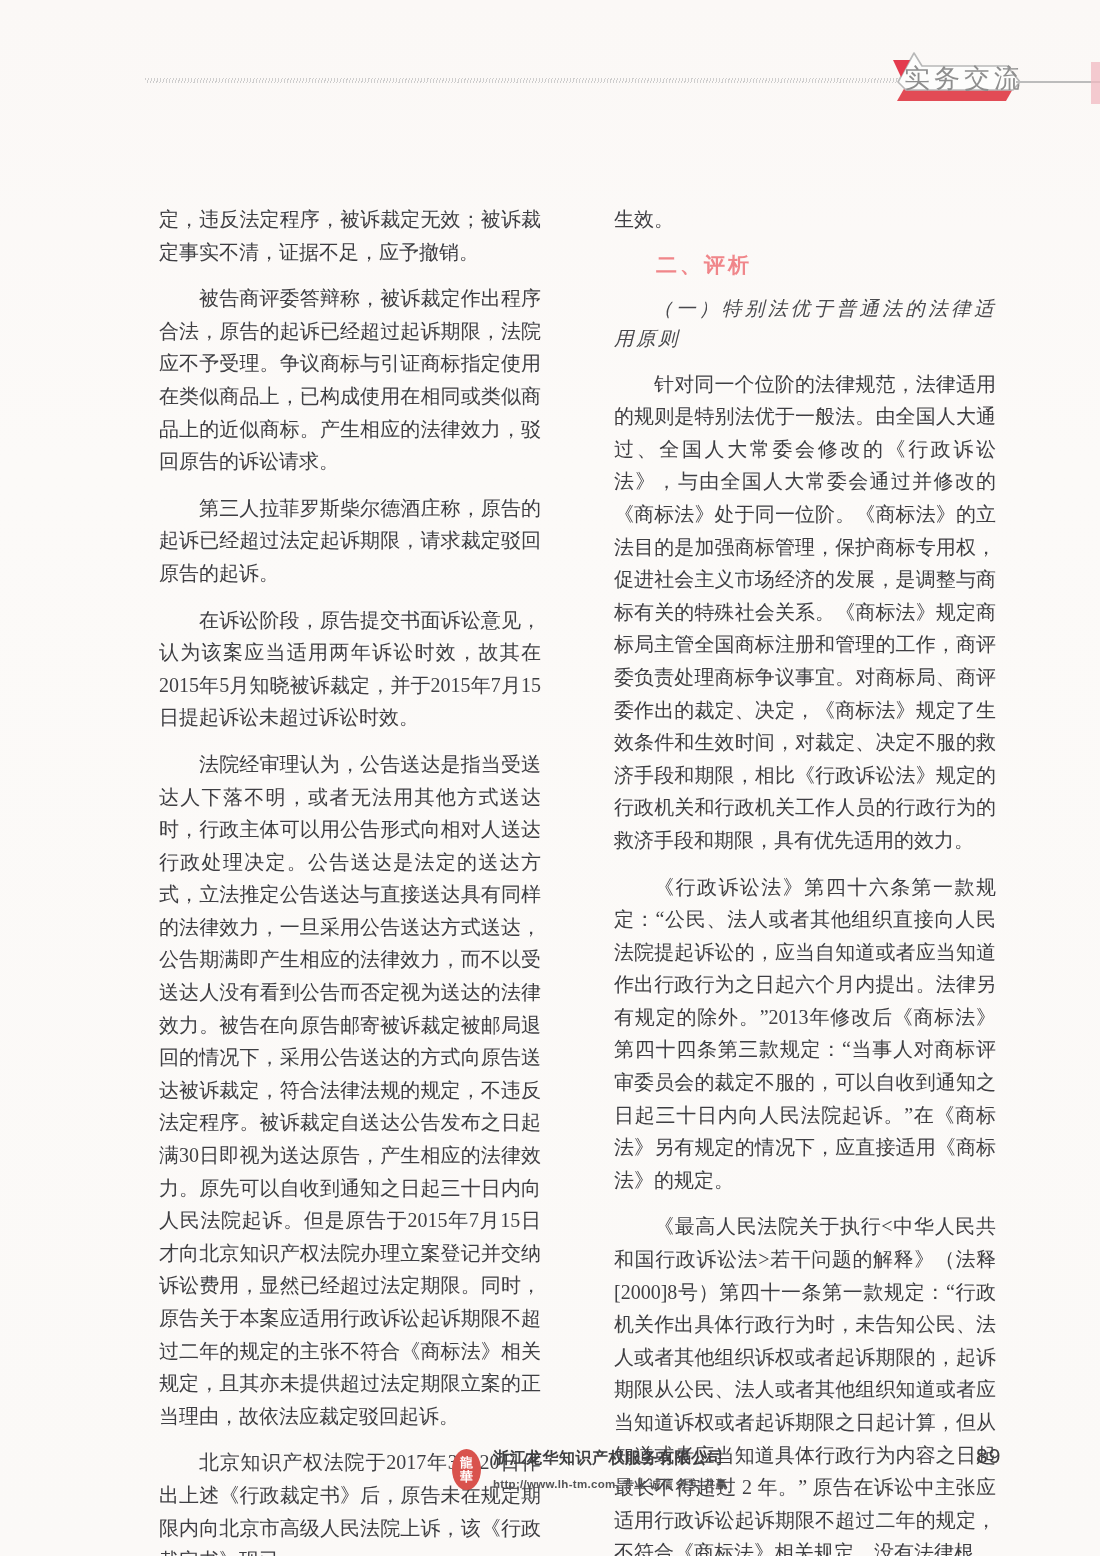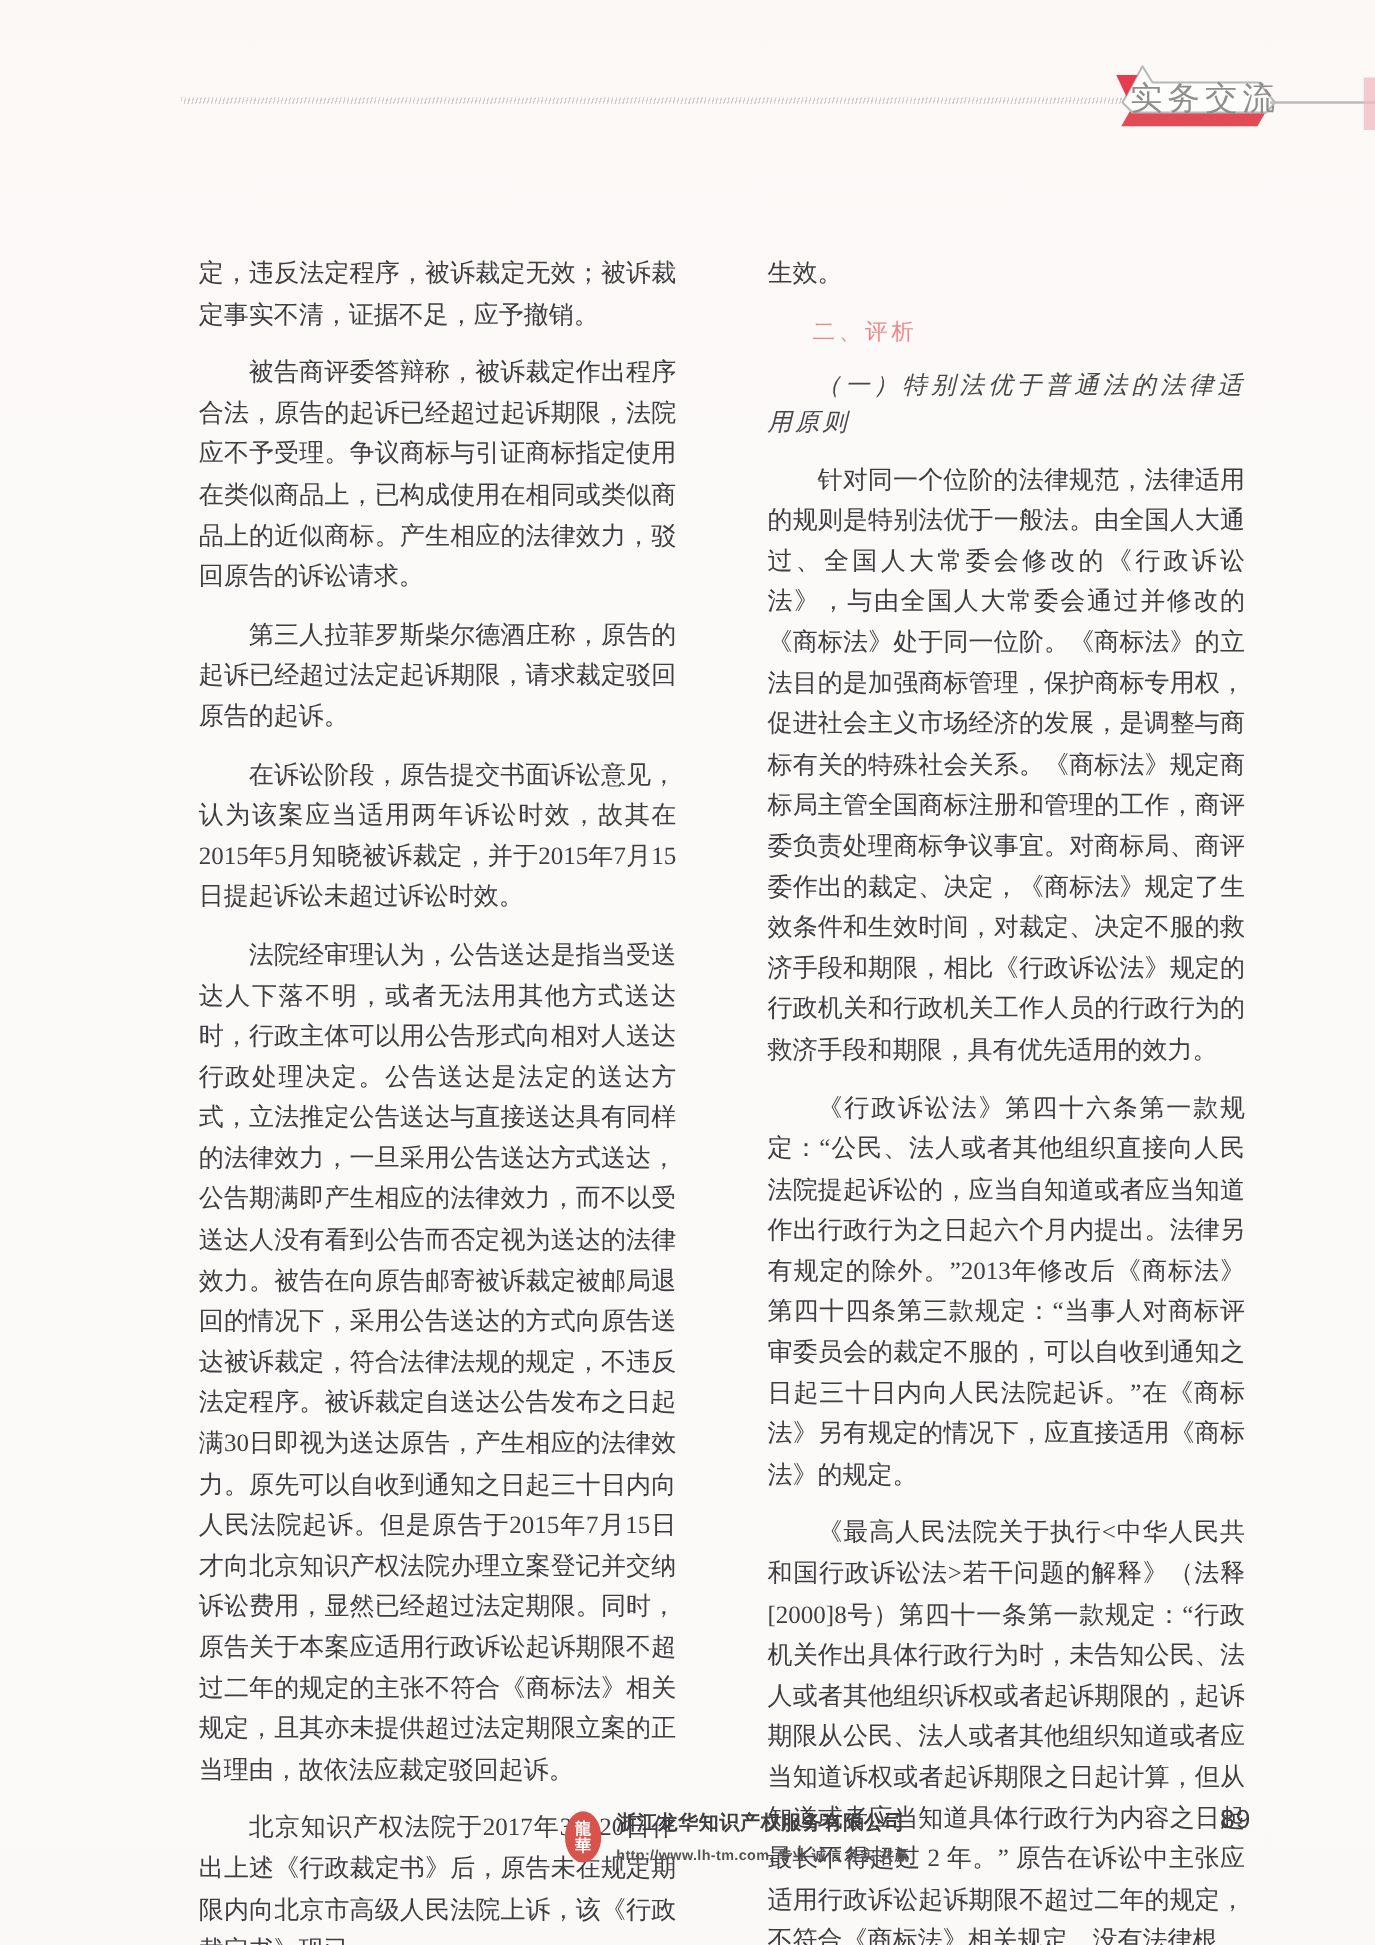--- a/index.html
+++ b/index.html
@@ -35,22 +35,22 @@
     position:absolute;top:189px;width:410px;
     color:#3e3e42;font-size:20px;line-height:32.6px;
     text-align:justify;text-justify:inter-character;
   }
   .col p{margin:14px;text-indent:2em;}
   .col p.flush{text-indent:0;}
   .left-col{left:145px;}
   .right-col{left:600px;}
   .section-heading{
     font-family:"Liberation Sans","DejaVu Sans",sans-serif;
-    color:#f0868a;font-size:18px;letter-spacing:3px;line-height:30px;
-    margin:41px 0 0 0;text-indent:0;font-weight:400;
+    color:#f0868a;font-size:21px;letter-spacing:3px;line-height:30px;
+    margin:41px 0 0 0;text-indent:0;font-weight:700;
   }
   .sub-heading{
     font-style:italic;font-size:19.5px;letter-spacing:2.5px;line-height:30px;
     color:#48484c;margin:0 0 3px 0;text-indent:0;
   }
   
   .seal{
     position:absolute;left:452px;top:1449px;width:29px;height:41px;
     background:#d9534d;border-radius:50%;
     display:flex;flex-direction:column;align-items:center;justify-content:center;

